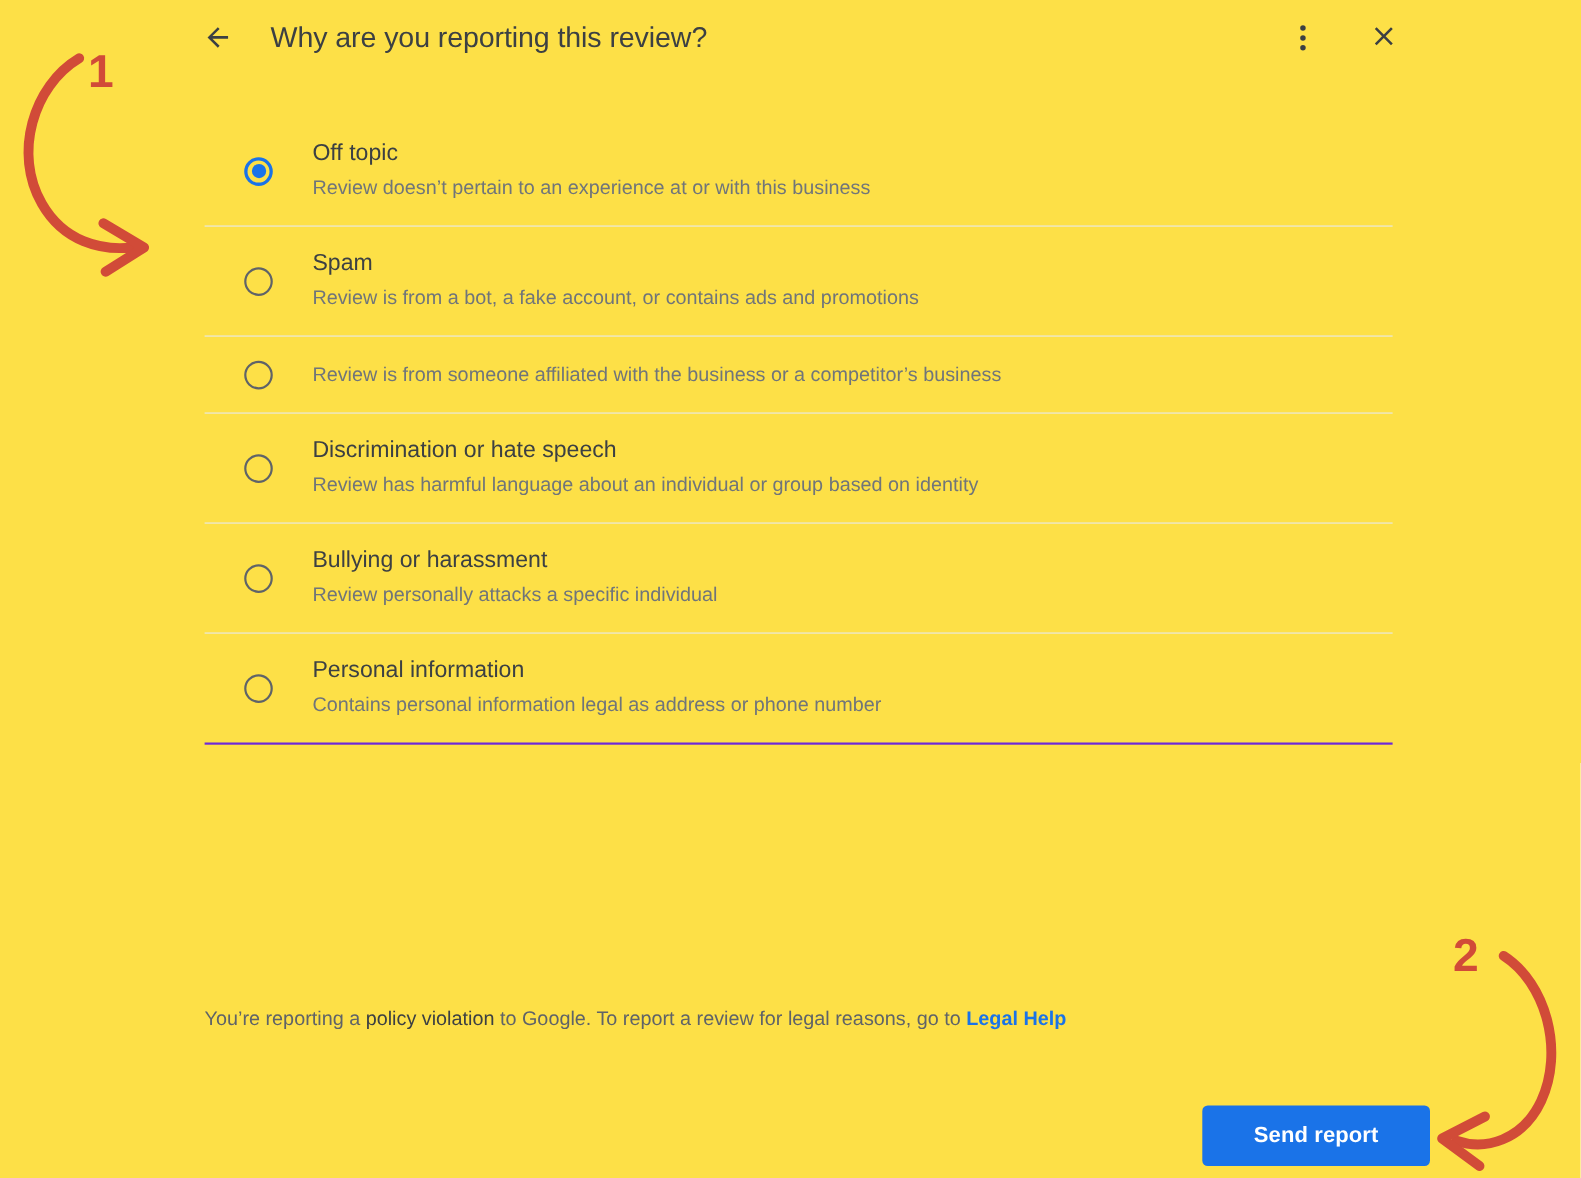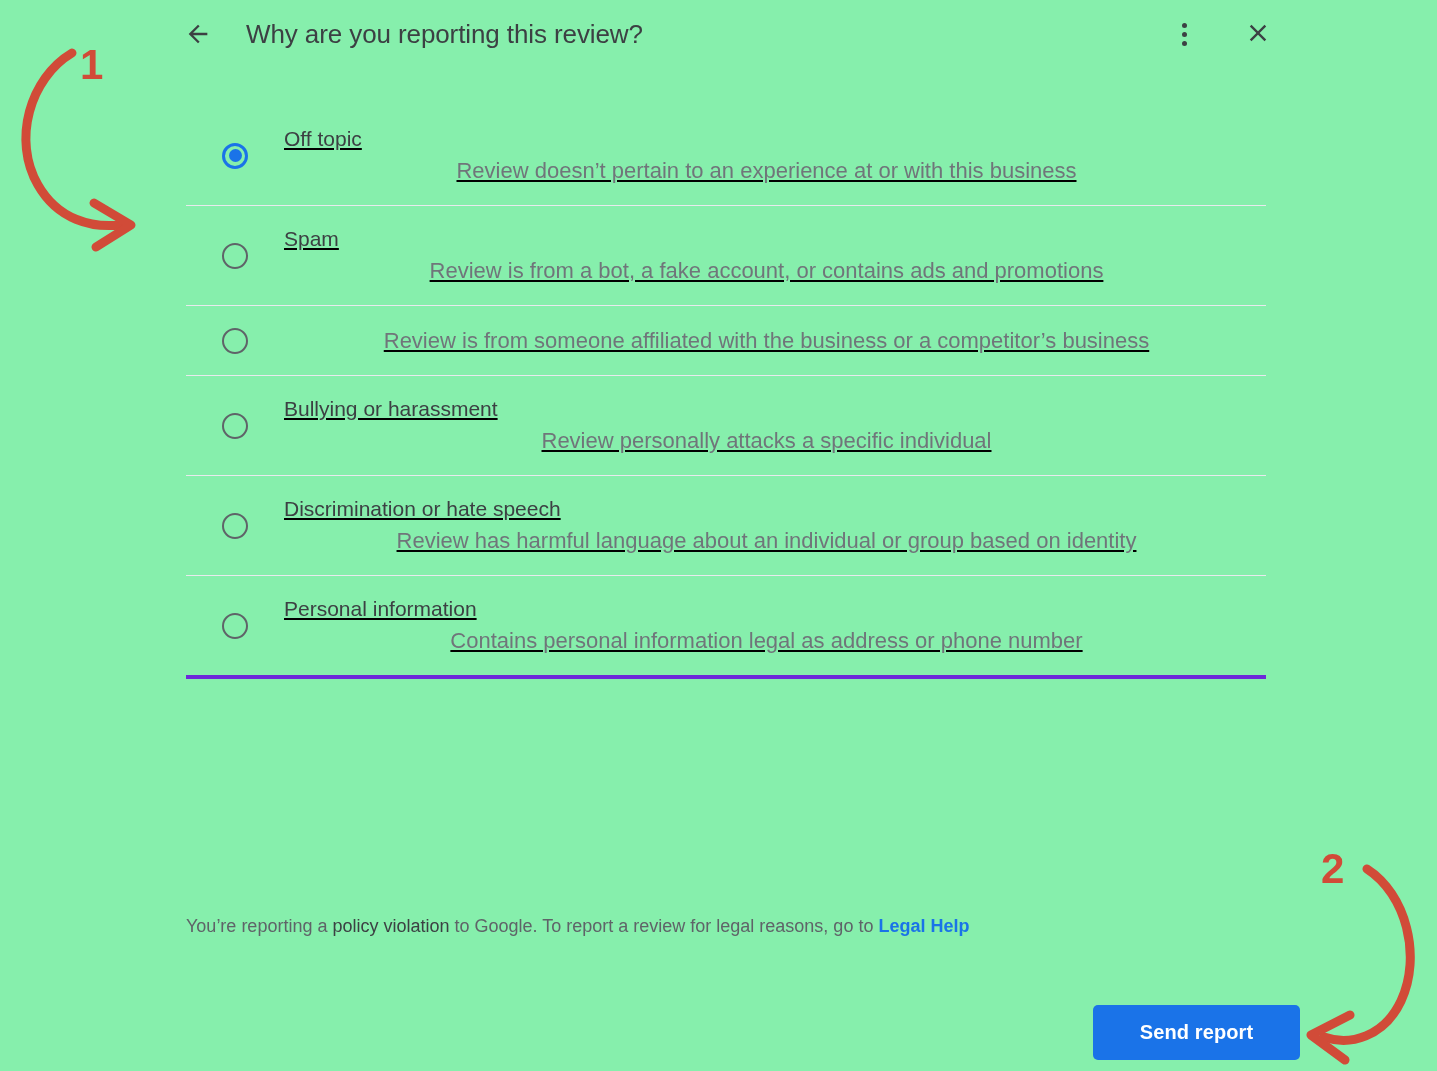--- a/index.html
+++ b/index.html
@@ -8,21 +8,21 @@
     height: 1071px;
     background: #ffffff;
     font-family: "Liberation Sans", sans-serif;
     overflow: hidden;
   }
 
   #root {
     position: relative;
     width: 1437px;
     height: 1071px;
-    background: #86efac;
+    background: #fde047;
   }
 
   
   .dialog {
     position: absolute;
     left: 170px;
     top: 0;
     width: 1110px;
     height: 1071px;
   }
@@ -87,31 +87,30 @@
     justify-content: center;
     cursor: pointer;
   }
 
   
   .options {
     position: absolute;
     left: 16px;
     top: 106px;
     width: 1080px;
-    text-decoration: underline;
   }
   .option-row {
     position: relative;
     display: flex;
     align-items: flex-start;
     width: 1080px;
     border-bottom: 1px solid #e8eaed;
     cursor: pointer;
   }
-  .option-row:last-child { border-bottom: 4px solid #6d28d9; }
+  .option-row:last-child { border-bottom: 2px solid #6d28d9; }
 
   .radio-wrap {
     flex: 0 0 auto;
     width: 98px;
     display: flex;
     align-items: center;
     justify-content: center;
     align-self: center;
   }
   .radio {
@@ -142,25 +141,24 @@
   .option-text {
     flex: 1 1 auto;
     padding: 18px 12px 18px 0;
   }
   .option-title {
     font-size: 21px;
     line-height: 30px;
     color: #3c4043;
   }
   .option-desc {
-    font-size: 22px;
+    font-size: 18px;
     line-height: 33px;
     color: #70757a;
     max-width: 965px;
-    text-align: center;
   }
 
   
   .footer-note {
     position: absolute;
     left: 16px;
     top: 911px;
     width: 1080px;
     font-size: 18px;
     line-height: 30px;
@@ -267,32 +265,32 @@
           <div class="option-desc">Review is from someone affiliated with the business or a competitor’s business</div>
         </div>
       </div>
 
 
       <div class="option-row">
         <div class="radio-wrap">
           <span class="radio"></span>
         </div>
         <div class="option-text">
+          <div class="option-title">Discrimination or hate speech</div>
+          <div class="option-desc">Review has harmful language about an individual or group based on identity</div>
+        </div>
+      </div>
+
+      <div class="option-row">
+        <div class="radio-wrap">
+          <span class="radio"></span>
+        </div>
+        <div class="option-text">
           <div class="option-title">Bullying or harassment</div>
           <div class="option-desc">Review personally attacks a specific individual</div>
-        </div>
-      </div>
-
-      <div class="option-row">
-        <div class="radio-wrap">
-          <span class="radio"></span>
-        </div>
-        <div class="option-text">
-          <div class="option-title">Discrimination or hate speech</div>
-          <div class="option-desc">Review has harmful language about an individual or group based on identity</div>
         </div>
       </div>
 
       <div class="option-row">
         <div class="radio-wrap">
           <span class="radio"></span>
         </div>
         <div class="option-text">
           <div class="option-title">Personal information</div>
           <div class="option-desc">Contains personal information legal as address or phone number</div>

